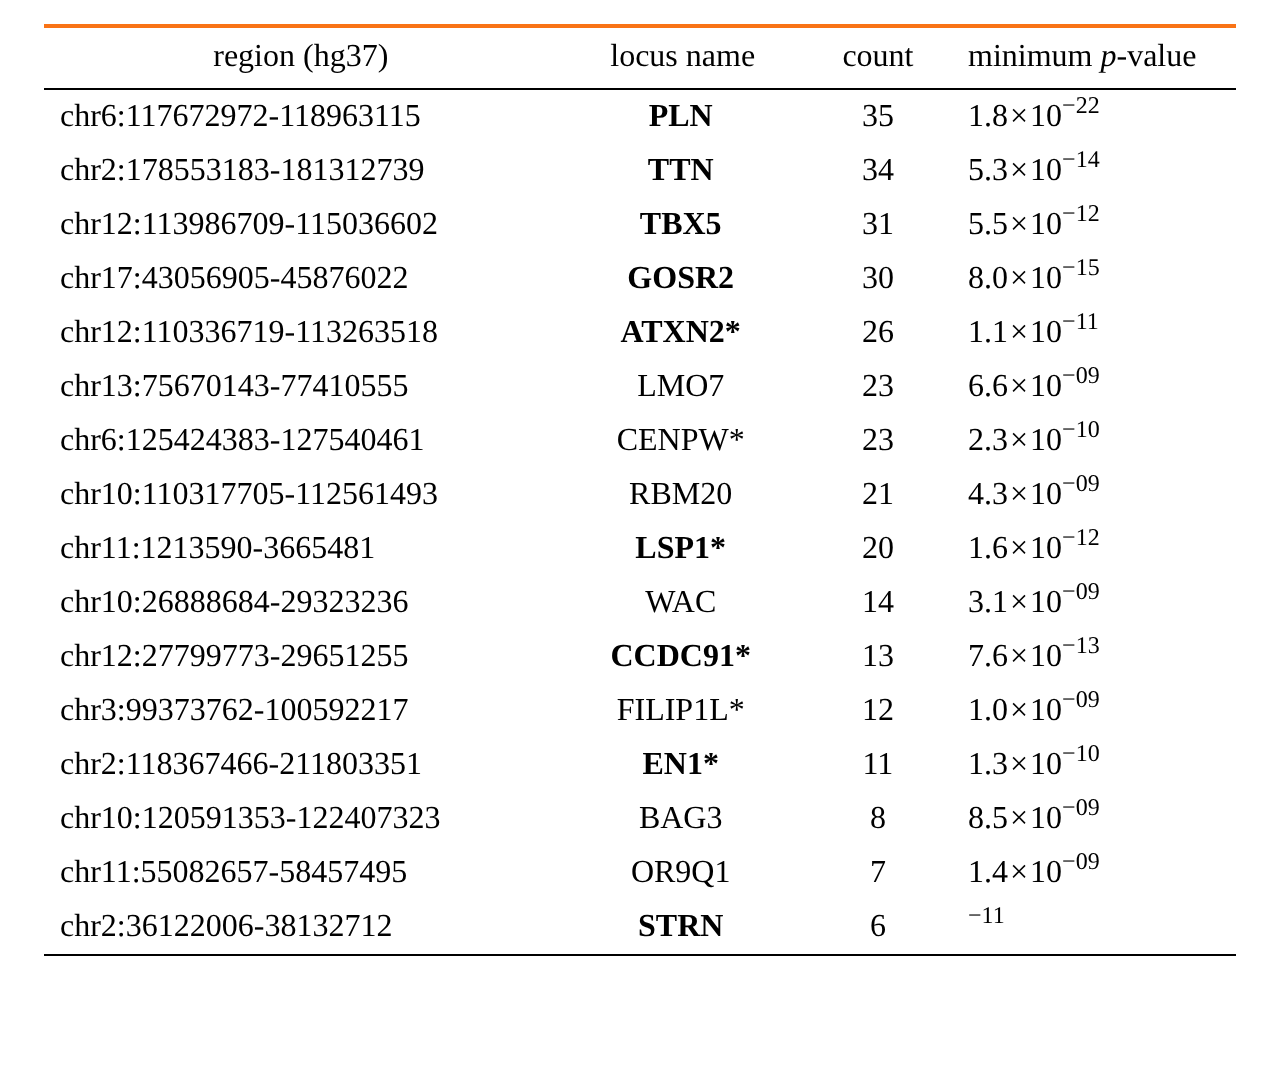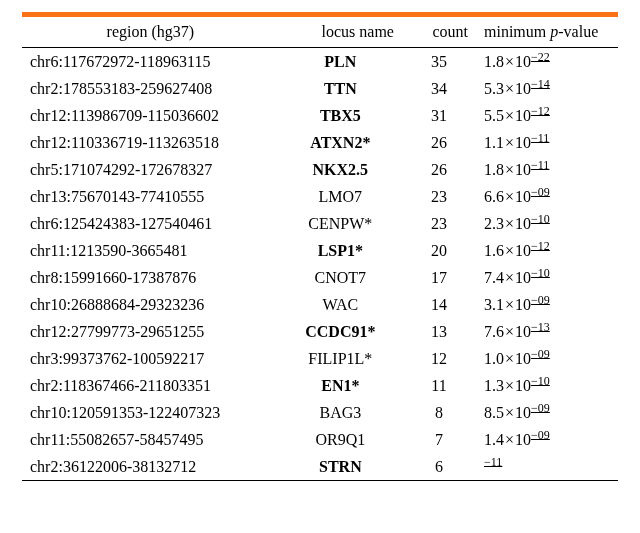--- a/index.html
+++ b/index.html
@@ -15,46 +15,46 @@
       padding: 12px 22px 20px 22px;
       box-sizing: border-box;
     }
     table {
       border-collapse: collapse;
       width: 100%;
     }
     thead tr th {
       font-weight: normal;
       padding: 6px 8px 6px 8px;
-      border-top: 5px solid #f97316;
+      border-top: 2px solid #f97316;
       border-bottom: 1px solid #000;
       text-align: left;
       white-space: nowrap;
     }
     tbody tr td {
       padding: 4.5px 8px;
       vertical-align: baseline;
       white-space: nowrap;
     }
     tbody tr:last-child td {
       border-bottom: 1px solid #000;
     }
     .col-region { text-align: left; min-width: 230px; }
     .col-locus  { text-align: center; min-width: 100px; }
     .col-count  { text-align: center; min-width: 55px; }
     .col-pval   { text-align: left;   min-width: 120px; }
 
     th.col-region { text-align: center; }
-    th.col-locus  { text-align: right; padding-left: 10px; }
-    th.col-count  { text-align: right; }
+    th.col-locus  { text-align: center; padding-left: 10px; }
+    th.col-count  { text-align: center; }
     th.col-pval   { text-align: left; }
 
     .bold { font-weight: bold; }
     .pval-cell { font-variant-numeric: lining-nums; }
-    sup { font-size: 0.75em; line-height: 0; text-decoration: underline; }
+    sup { font-size: 0.75em; line-height: 0; }
     .times { padding: 0 1px; }
     .ital { font-style: italic; }
   </style>
 </head>
 <body>
 
 <div class="wrap">
   <table>
     <thead>
       <tr>
@@ -67,66 +67,66 @@
       </tr>
     </thead>
     <tbody>
         <tr>
           <td class="col-region">chr6:117672972-118963115</td>
           <td class="col-locus bold">PLN</td>
           <td class="col-count">35</td>
           <td class="col-pval pval-cell"><span>1.8</span><span class="times">×</span><span>10</span><sup>−22</sup></td>
         </tr>
         <tr>
-          <td class="col-region">chr2:178553183-259627408</td>
+          <td class="col-region">chr2:178553183-181312739</td>
           <td class="col-locus bold">TTN</td>
           <td class="col-count">34</td>
           <td class="col-pval pval-cell"><span>5.3</span><span class="times">×</span><span>10</span><sup>−14</sup></td>
         </tr>
         <tr>
           <td class="col-region">chr12:113986709-115036602</td>
           <td class="col-locus bold">TBX5</td>
           <td class="col-count">31</td>
           <td class="col-pval pval-cell"><span>5.5</span><span class="times">×</span><span>10</span><sup>−12</sup></td>
         </tr>
         <tr>
+          <td class="col-region">chr17:43056905-45876022</td>
+          <td class="col-locus bold">GOSR2</td>
+          <td class="col-count">30</td>
+          <td class="col-pval pval-cell"><span>8.0</span><span class="times">×</span><span>10</span><sup>−15</sup></td>
+        </tr>
+        <tr>
           <td class="col-region">chr12:110336719-113263518</td>
           <td class="col-locus bold">ATXN2*</td>
           <td class="col-count">26</td>
           <td class="col-pval pval-cell"><span>1.1</span><span class="times">×</span><span>10</span><sup>−11</sup></td>
-        </tr>
-        <tr>
-          <td class="col-region">chr5:171074292-172678327</td>
-          <td class="col-locus bold">NKX2.5</td>
-          <td class="col-count">26</td>
-          <td class="col-pval pval-cell"><span>1.8</span><span class="times">×</span><span>10</span><sup>−11</sup></td>
         </tr>
         <tr>
           <td class="col-region">chr13:75670143-77410555</td>
           <td class="col-locus">LMO7</td>
           <td class="col-count">23</td>
           <td class="col-pval pval-cell"><span>6.6</span><span class="times">×</span><span>10</span><sup>−09</sup></td>
         </tr>
         <tr>
           <td class="col-region">chr6:125424383-127540461</td>
           <td class="col-locus">CENPW*</td>
           <td class="col-count">23</td>
           <td class="col-pval pval-cell"><span>2.3</span><span class="times">×</span><span>10</span><sup>−10</sup></td>
         </tr>
         <tr>
+          <td class="col-region">chr10:110317705-112561493</td>
+          <td class="col-locus">RBM20</td>
+          <td class="col-count">21</td>
+          <td class="col-pval pval-cell"><span>4.3</span><span class="times">×</span><span>10</span><sup>−09</sup></td>
+        </tr>
+        <tr>
           <td class="col-region">chr11:1213590-3665481</td>
           <td class="col-locus bold">LSP1*</td>
           <td class="col-count">20</td>
           <td class="col-pval pval-cell"><span>1.6</span><span class="times">×</span><span>10</span><sup>−12</sup></td>
-        </tr>
-        <tr>
-          <td class="col-region">chr8:15991660-17387876</td>
-          <td class="col-locus">CNOT7</td>
-          <td class="col-count">17</td>
-          <td class="col-pval pval-cell"><span>7.4</span><span class="times">×</span><span>10</span><sup>−10</sup></td>
         </tr>
         <tr>
           <td class="col-region">chr10:26888684-29323236</td>
           <td class="col-locus">WAC</td>
           <td class="col-count">14</td>
           <td class="col-pval pval-cell"><span>3.1</span><span class="times">×</span><span>10</span><sup>−09</sup></td>
         </tr>
         <tr>
           <td class="col-region">chr12:27799773-29651255</td>
           <td class="col-locus bold">CCDC91*</td>

